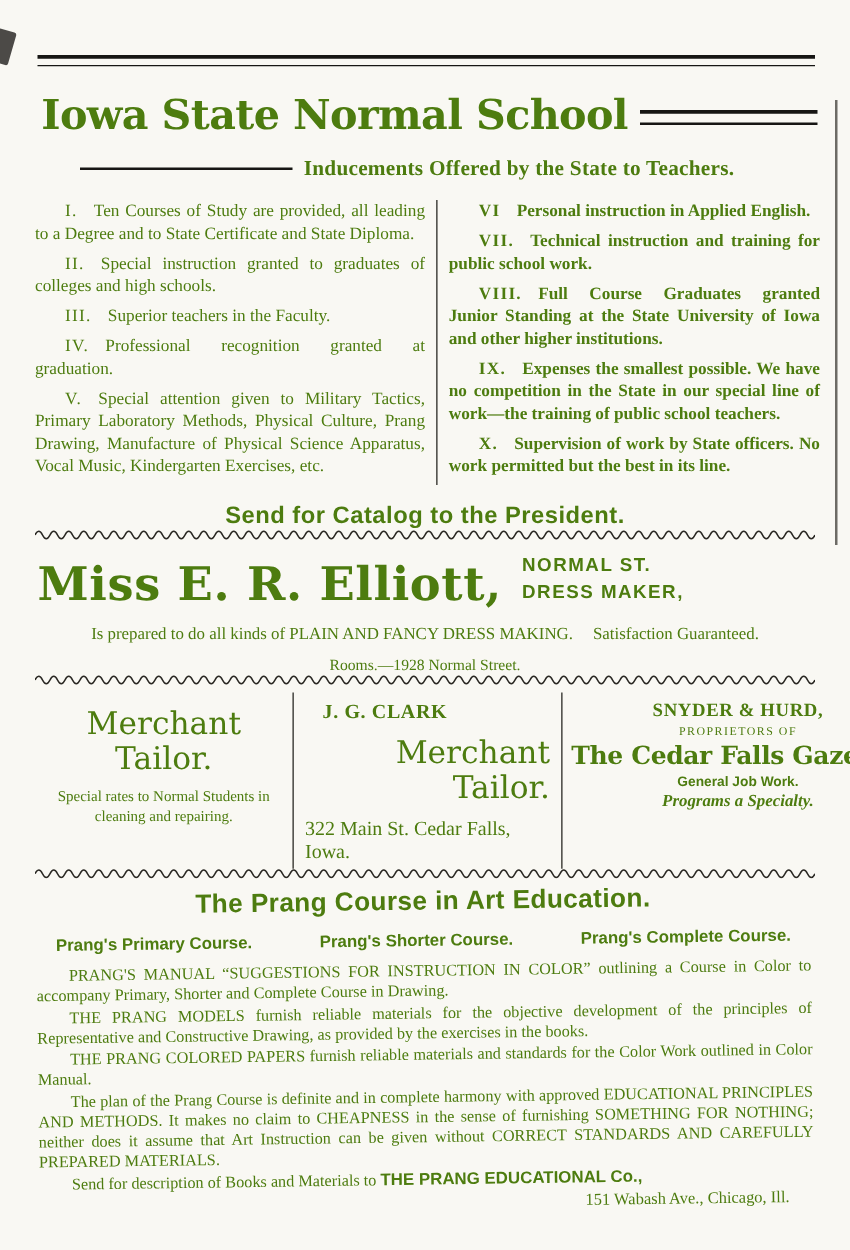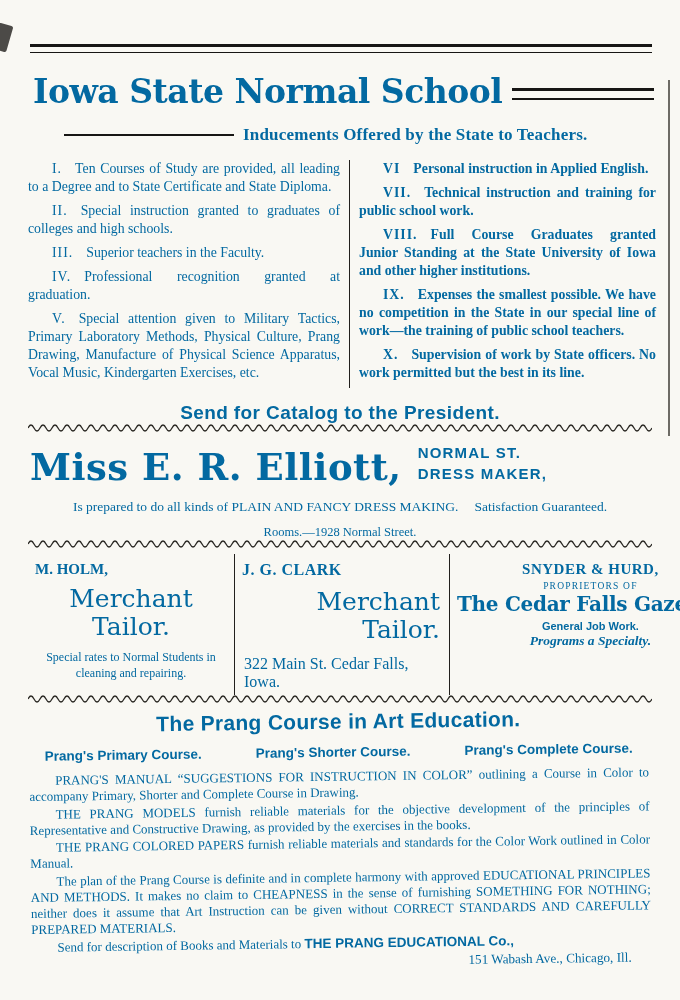--- a/index.html
+++ b/index.html
@@ -1,17 +1,17 @@
 <!DOCTYPE html>
 <html><head>
 <meta charset="utf-8">
 <style>
   html,body{margin:0;padding:0;}
   body{width:680px;height:1000px;background:#e9e7e1;font-family:"Liberation Serif",serif;}
-  .page{position:relative;width:680px;height:1000px;background:#f9f8f3;color:#0369a1;overflow:hidden;}
+  .page{position:relative;width:680px;height:1000px;background:#f9f8f3;color:#4d7c0f;overflow:hidden;}
 
   
   .smudge{position:absolute;left:-5px;top:24px;width:15px;height:27px;background:#2e2c28;transform:rotate(16deg);border-radius:2px;opacity:.85;}
   .edge-line{position:absolute;right:10px;top:80px;height:356px;width:2px;background:#4a4741;opacity:.8;}
 
   
   .top-rule{margin:44px 28px 0 30px;height:5px;border-top:3px solid #171614;border-bottom:1px solid #171614;}
 
   
   .title-row{display:flex;align-items:center;margin:22px 26px 0 33px;}
@@ -47,21 +47,21 @@
   .ell-desc .sat{margin-left:16px;}
   .ell-rooms{text-align:center;font-size:12.5px;margin:10px 0 0;font-family:Liberation Serif, serif;}
 
   
   .ads{display:grid;grid-template-columns:206px 216px 1fr;margin:6px 26px 0 28px;}
   .ad{padding:4px 7px;}
   .ad-mid{border-left:1.6px solid #22201d;border-right:1.6px solid #22201d;}
   .holm-name{font-weight:bold;font-size:15px;margin:3px 0 0;}
   .holm-title{font-family:"DejaVu Serif",serif;font-size:25px;line-height:1.1;text-align:center;margin:7px 0 9px;}
   .holm-note{font-size:12px;text-align:center;line-height:1.35;margin:0;padding:0 4px;}
-  .clark-name{font-weight:bold;font-size:16px;margin:3px 0 0;letter-spacing:.5px;}
+  .clark-name{font-weight:bold;font-size:16px;margin:3px 16px 0;letter-spacing:.5px;}
   .clark-title{font-family:"DejaVu Serif",serif;font-size:25px;line-height:1.1;text-align:right;margin:9px 2px 12px;}
   .clark-addr{font-size:16px;margin:0 0 0 2px;}
   .snyder-name{font-weight:bold;font-size:15px;text-align:center;margin:3px 0 0;letter-spacing:.5px;}
   .snyder-sub{font-size:9.5px;text-align:center;letter-spacing:1.2px;margin:3px 0 2px;}
   .snyder-paper{font-family:"DejaVu Serif",serif;font-weight:bold;font-size:20px;line-height:1.05;text-align:center;margin:3px 0 5px;letter-spacing:-0.3px;white-space:nowrap;}
   .snyder-line1{font-family:"Liberation Sans",sans-serif;font-weight:bold;font-size:11px;text-align:center;margin:3px 0 1px;}
   .snyder-line2{font-weight:bold;font-style:italic;font-size:13.5px;text-align:center;margin:1px 0 0;}
 
   
   .prang{margin:11px 30px 0;transform:rotate(-0.8deg);transform-origin:left center;}
@@ -127,21 +127,20 @@
     <p class="ell-desc"><span>Is prepared to do all kinds of PLAIN AND FANCY DRESS MAKING.</span><span class="sat">Satisfaction Guaranteed.</span></p>
     <p class="ell-rooms">Rooms.—1928 Normal Street.</p>
   </section>
 
   <svg class="wavy wave2" viewBox="0 0 624 8">
       <path fill="none" stroke="#2a2823" stroke-width="1.3" d="M0 4 q3 -6 6 0 t6 0 t6 0 t6 0 t6 0 t6 0 t6 0 t6 0 t6 0 t6 0 t6 0 t6 0 t6 0 t6 0 t6 0 t6 0 t6 0 t6 0 t6 0 t6 0 t6 0 t6 0 t6 0 t6 0 t6 0 t6 0 t6 0 t6 0 t6 0 t6 0 t6 0 t6 0 t6 0 t6 0 t6 0 t6 0 t6 0 t6 0 t6 0 t6 0 t6 0 t6 0 t6 0 t6 0 t6 0 t6 0 t6 0 t6 0 t6 0 t6 0 t6 0 t6 0 t6 0 t6 0 t6 0 t6 0 t6 0 t6 0 t6 0 t6 0 t6 0 t6 0 t6 0 t6 0 t6 0 t6 0 t6 0 t6 0 t6 0 t6 0 t6 0 t6 0 t6 0 t6 0 t6 0 t6 0 t6 0 t6 0 t6 0 t6 0 t6 0 t6 0 t6 0 t6 0 t6 0 t6 0 t6 0 t6 0 t6 0 t6 0 t6 0 t6 0 t6 0 t6 0 t6 0 t6 0 t6 0 t6 0 t6 0 t6 0 t6 0 t6 0 t6 0 t6 0"></path>
     </svg>
 
   <section class="ads">
     <div class="ad">
-      <p class="holm-name">M. HOLM,</p>
       <p class="holm-title">Merchant Tailor.</p>
       <p class="holm-note">Special rates to Normal Students in cleaning and repairing.</p>
     </div>
     <div class="ad ad-mid">
       <p class="clark-name">J. G. CLARK</p>
       <p class="clark-title">Merchant Tailor.</p>
       <p class="clark-addr">322 Main St.  Cedar Falls, Iowa.</p>
     </div>
     <div class="ad">
       <p class="snyder-name">SNYDER &amp; HURD,</p>

